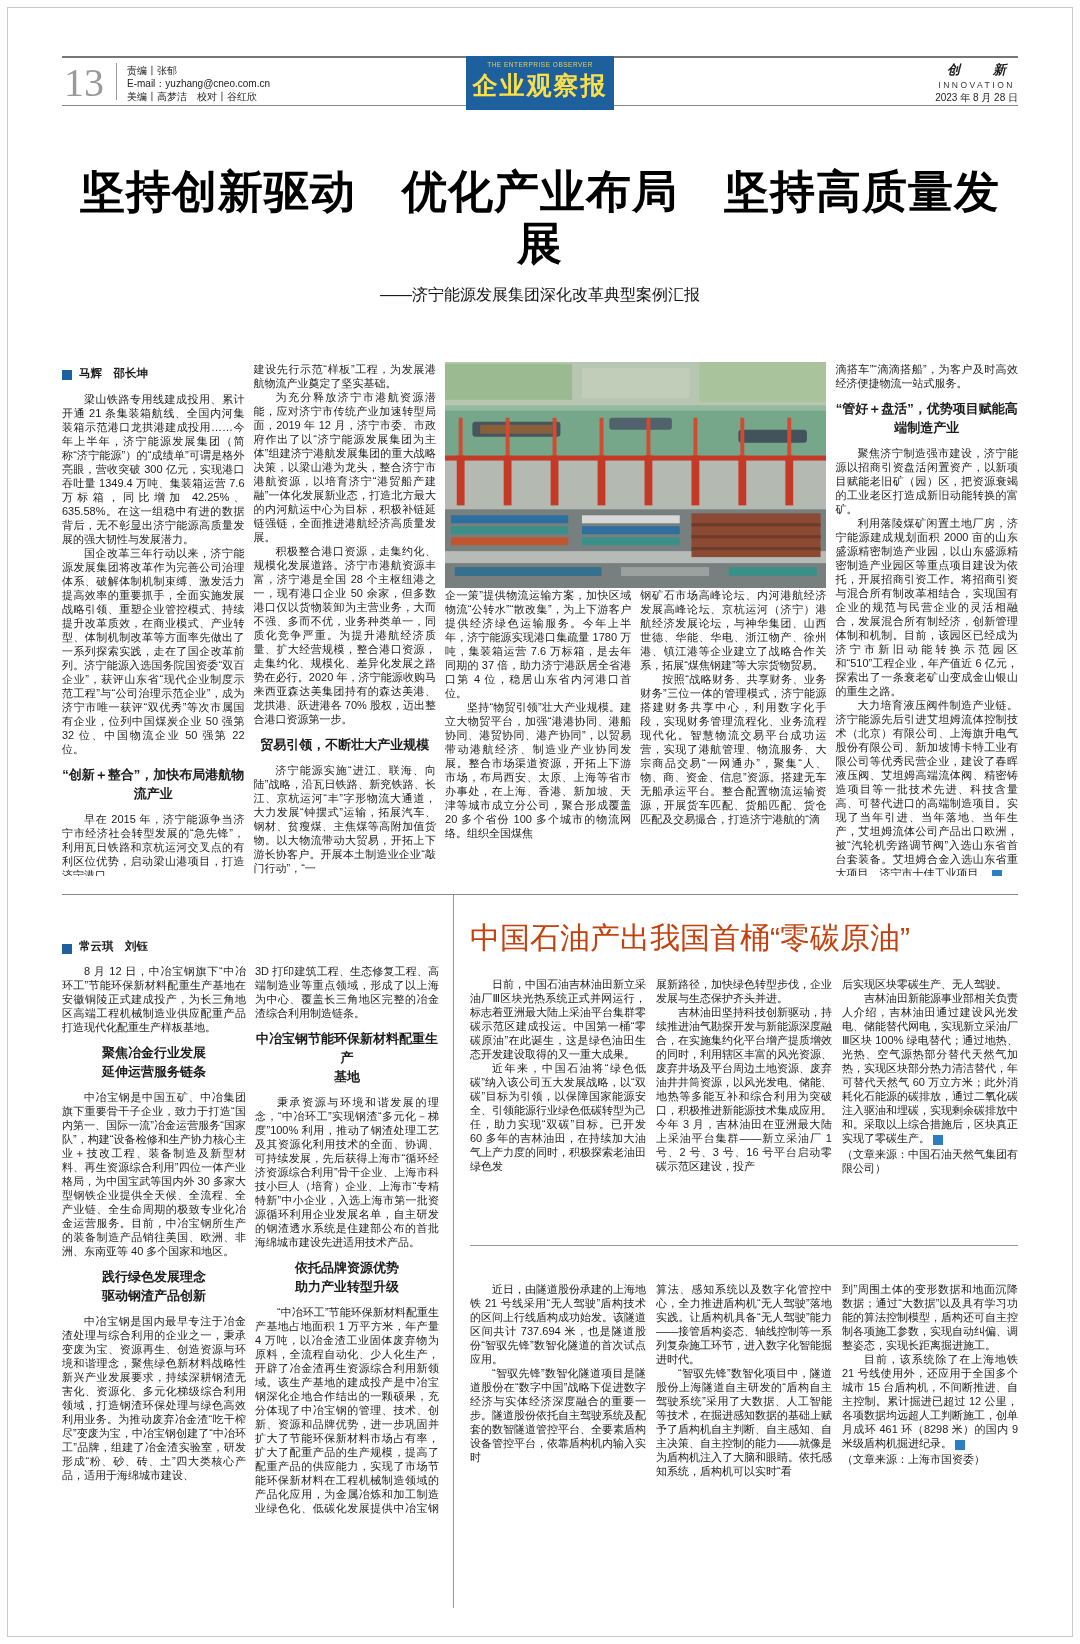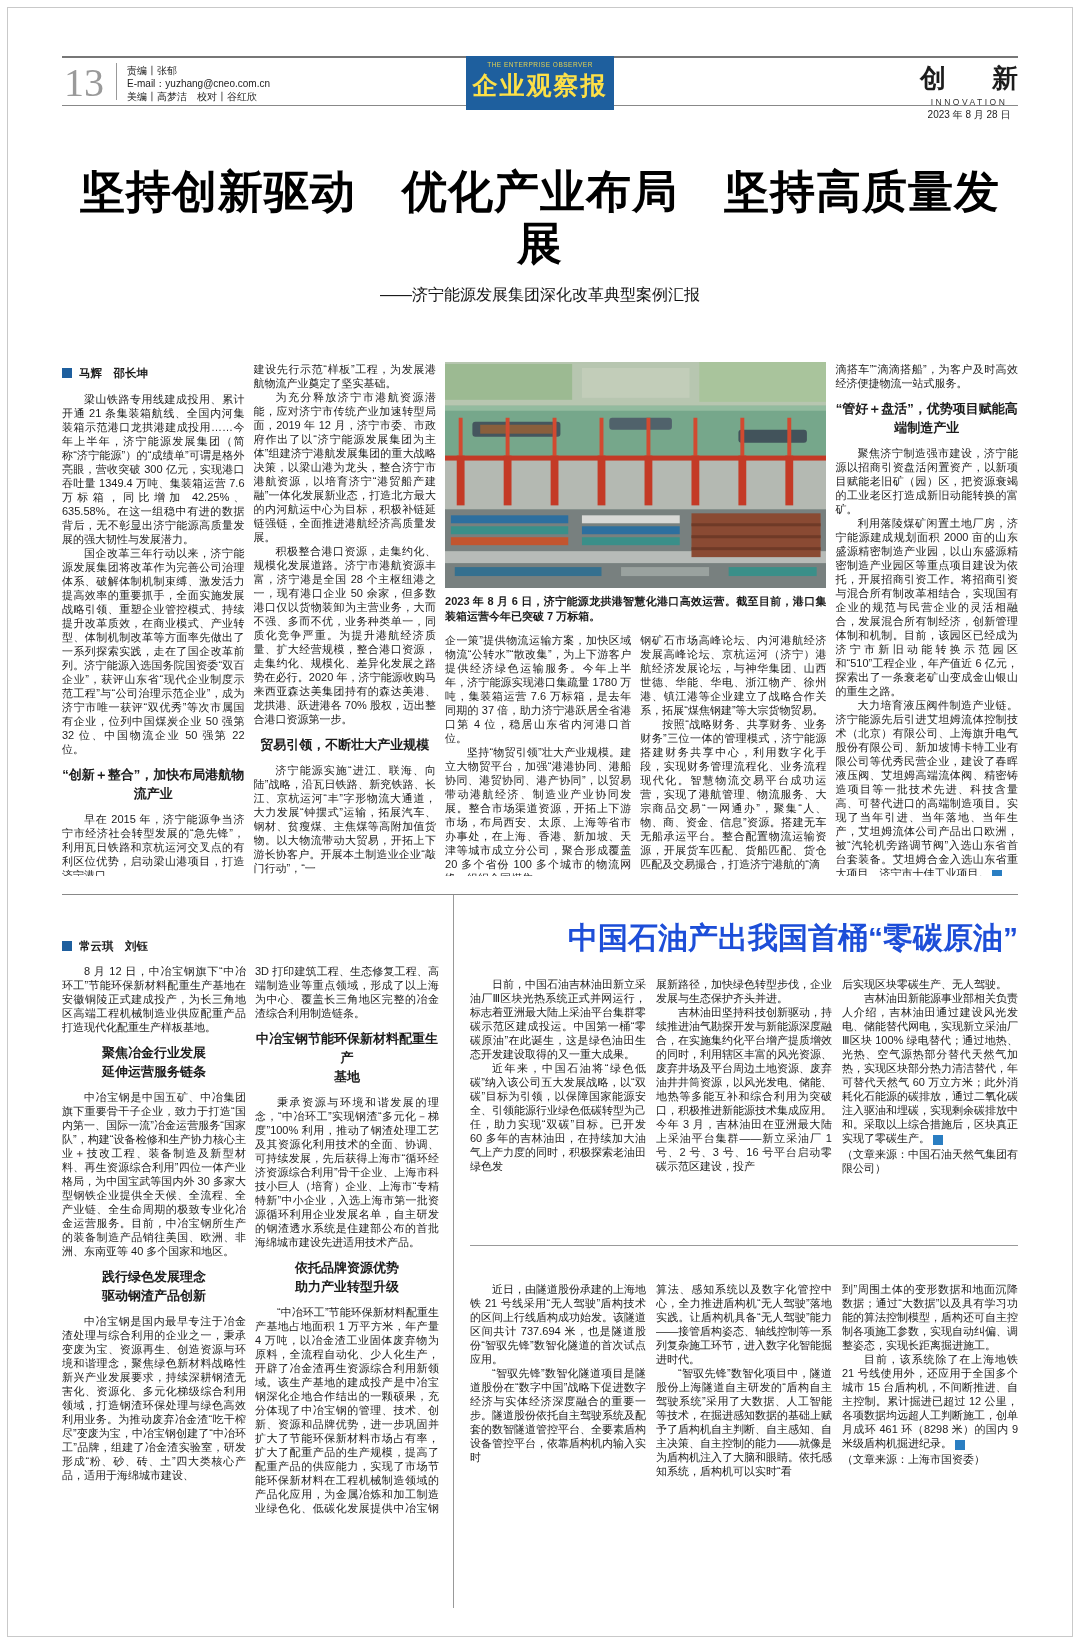--- a/index.html
+++ b/index.html
@@ -15,53 +15,53 @@
   .header { margin-top:56px; height:50px; border-top:2px solid #777; border-bottom:1px solid #888;
             display:flex; align-items:stretch; position:relative; }
   .pageno { font-family:"Liberation Serif", serif; font-size:40px; line-height:46px; color:#9a9a9a; padding:2px 12px 0 2px; }
   .hdr-div { width:1px; background:#999; margin:5px 0; }
   .ed-info { padding:6px 0 0 10px; font-size:10px; line-height:13px; color:#222; }
   .masthead { position:absolute; left:50%; top:-2px; transform:translateX(-50%);
               width:148px; height:54px; background:#1e5f9e; color:#fde047; text-align:center; padding-top:5px; z-index:2; }
   .m-en { font-size:6.5px; letter-spacing:.5px; opacity:.85; }
   .m-cn { font-family:"Liberation Serif", serif; font-size:25px; font-weight:700; letter-spacing:2px; margin-top:1px; }
   .hdr-right { margin-left:auto; text-align:center; padding-top:3px; }
-  .sec-cn { font-family:"Liberation Serif", serif; font-size:26px; font-weight:700; letter-spacing:10px; margin-right:-10px; }
+  .sec-cn { font-family:"Liberation Serif", serif; font-size:13px; font-weight:700; letter-spacing:10px; margin-right:-10px;font-style:italic; }
   .sec-en { font-size:8.5px; letter-spacing:2.5px; color:#333; margin-top:1px; }
   .sec-date { font-size:10px; margin-top:1px; }
 
   
   .lead-head { text-align:center; margin-top:60px; }
   .lead-headline { font-size:45px; font-weight:900; letter-spacing:1px; line-height:1.15; color:#000; }
   .lead-dek { font-size:16px; margin-top:15px; color:#111; }
   .lead-body { display:flex; gap:9px; margin-top:56px; height:514px; }
   .ncol { flex:1 1 0; overflow:hidden; font-size:11px; line-height:14px; text-align:justify; }
   .mid { flex:2.09 1 0; display:flex; flex-direction:column; overflow:hidden; }
   .photo-wrap { height:226px; }
   .photo-wrap svg { width:100%; height:100%; display:block; }
   .caption { font-size:11px; line-height:15px; font-weight:700; margin:6px 0 9px; text-align:justify; }
   .mid-cols { flex:1; display:flex; gap:9px; overflow:hidden; }
 
-  .byline { font-size:11.5px; margin:4px 0 12px; display:flex; align-items:center; gap:7px; font-weight:700; }
+  .byline { font-size:11.5px; margin:4px 0 12px; display:flex; align-items:flex-end; gap:7px; font-weight:700; }
   .bq { width:10px; height:10px; background:#1e5f9e; display:inline-block; flex:0 0 auto; }
   .para { text-indent:2em; }
   .para.cont { text-indent:0; }
   .subhead { font-weight:700; text-align:center; font-size:13px; line-height:19px; margin:9px 0; white-space:pre-line; }
   .endmark { display:inline-block; width:10px; height:10px; background:#2a7ec2; color:#fff; font-size:8px;
              line-height:10px; text-align:center; margin-left:3px; font-weight:700; }
   .source { text-align:left; margin-top:2px; }
 
   
   .bottom { display:flex; margin-top:18px; border-top:1px solid #888; height:714px; }
   .b-left { width:392px; border-right:1px solid #999; padding:26px 14px 0 0; }
   .b-right { flex:1; padding:26px 0 0 16px; display:flex; flex-direction:column; }
   .a2-headline, .a4-headline { font-size:30px; font-weight:900; text-align:center; line-height:39px; white-space:pre-line; color:#000; }
   .a2-cols { display:flex; gap:9px; height:550px; overflow:hidden; font-size:11px; line-height:14px; text-align:justify; margin-top:2px; }
   .a2-cols .ncol, .a3-cols .ncol, .a4-cols .ncol { flex:1 1 0; }
-  .a3-headline { font-size:30px; font-weight:700; text-align:right; line-height:34px; color:#1d4ed8; }
+  .a3-headline { font-size:30px; font-weight:400; text-align:left; line-height:34px; color:#c2410c; }
   .a3-cols { display:flex; gap:10px; margin-top:22px; height:252px; overflow:hidden; font-size:11px; line-height:14px; text-align:justify; }
   .a4 { border-top:1px solid #999; margin-top:16px; padding-top:20px; }
   .a4-cols { display:flex; gap:10px; margin-top:16px; height:238px; overflow:hidden; font-size:11px; line-height:14px; text-align:justify; }
 </style>
 </head>
 <body>
 
 <div class="frame"></div>
 
 <div class="content">
@@ -152,21 +152,20 @@
             <rect x="140" y="176" width="100" height="8" fill="#3a8f89"></rect>
             <rect x="252" y="152" width="132" height="44" fill="#8a4a33"></rect>
             <rect x="252" y="162" width="132" height="3" fill="#6f3a27"></rect>
             <rect x="252" y="174" width="132" height="3" fill="#6f3a27"></rect>
             <rect x="252" y="186" width="132" height="3" fill="#6f3a27"></rect>
             <rect x="10" y="206" width="150" height="9" fill="#35708f"></rect>
             <rect x="180" y="206" width="90" height="9" fill="#9aa29f"></rect>
             <rect x="290" y="206" width="90" height="9" fill="#3a8f89"></rect>
           </svg>
         </div>
-        <div class="caption">2023 年 8 月 6 日，济宁能源龙拱港智慧化港口高效运营。截至目前，港口集装箱运营今年已突破 7 万标箱。</div>
         <div class="mid-cols">
           <div class="ncol">
               <p class="para cont">企一策”提供物流运输方案，加快区域物流“公转水”“散改集”，为上下游客户提供经济绿色运输服务。今年上半年，济宁能源实现港口集疏量 1780 万吨，集装箱运营 7.6 万标箱，是去年同期的 37 倍，助力济宁港跃居全省港口第 4 位，稳居山东省内河港口首位。</p>
               <p class="para">坚持“物贸引领”壮大产业规模。建立大物贸平台，加强“港港协同、港船协同、港贸协同、港产协同”，以贸易带动港航经济、制造业产业协同发展。整合市场渠道资源，开拓上下游市场，布局西安、太原、上海等省市办事处，在上海、香港、新加坡、天津等城市成立分公司，聚合形成覆盖 20 多个省份 100 多个城市的物流网络。组织全国煤焦</p>
             </div>
           <div class="ncol">
               <p class="para cont">钢矿石市场高峰论坛、内河港航经济发展高峰论坛、京杭运河（济宁）港航经济发展论坛，与神华集团、山西世德、华能、华电、浙江物产、徐州港、镇江港等企业建立了战略合作关系，拓展“煤焦钢建”等大宗货物贸易。</p>
               <p class="para">按照“战略财务、共享财务、业务财务”三位一体的管理模式，济宁能源搭建财务共享中心，利用数字化手段，实现财务管理流程化、业务流程现代化。智慧物流交易平台成功运营，实现了港航管理、物流服务、大宗商品交易“一网通办”，聚集“人、物、商、资金、信息”资源。搭建无车无船承运平台。整合配置物流运输资源，开展货车匹配、货船匹配、货仓匹配及交易撮合，打造济宁港航的“滴</p>
             </div>
         </div>

